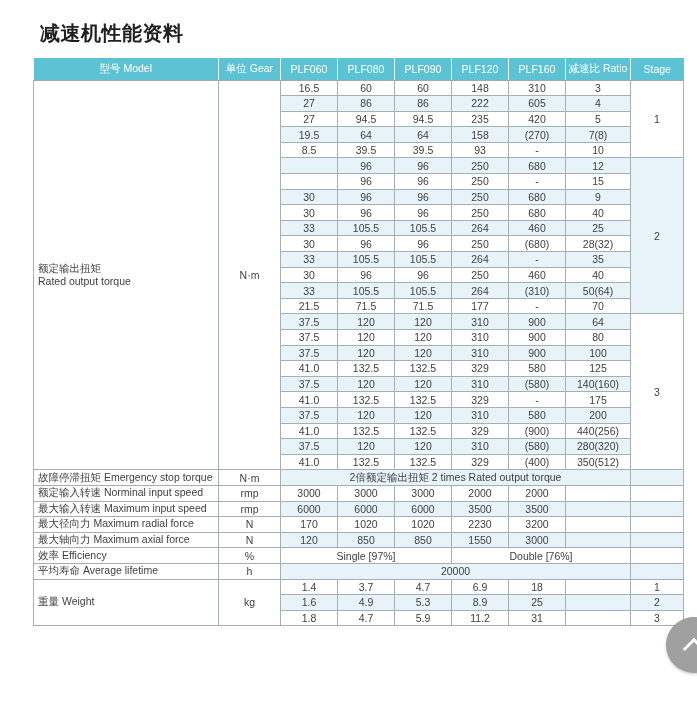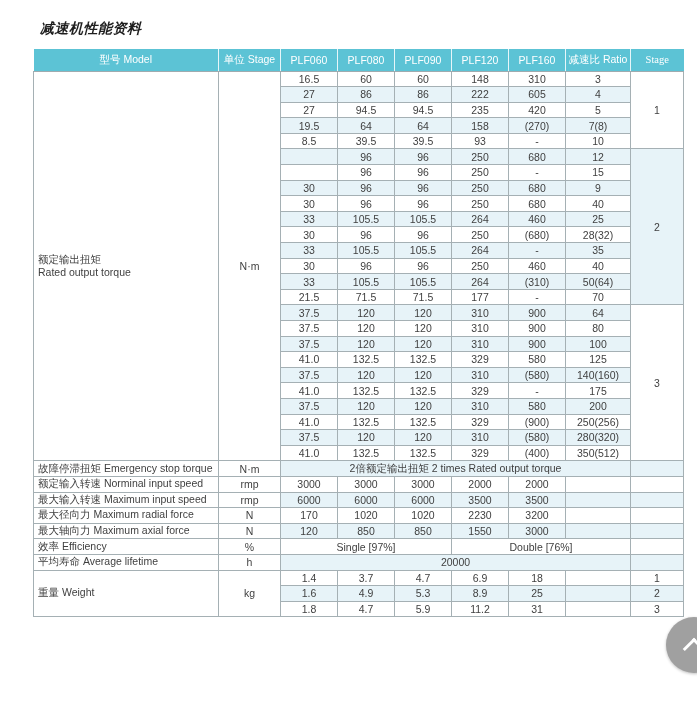--- a/index.html
+++ b/index.html
@@ -2,35 +2,35 @@
 <html><head>
 <meta charset="utf-8">
 <style>
   * { box-sizing: border-box; }
   html,body { margin:0; padding:0; background:#ffffff; }
   .page {
     position:relative; width:697px; height:702px; overflow:hidden;
     background:#ffffff; font-family:"Liberation Sans","DejaVu Sans",sans-serif;
   }
   .titles { padding:20px 0 0 40px; }
-  .title-zh { font-size:14px; font-weight:bold; color:#1f1f1f; letter-spacing:0.5px;font-style:italic; }
+  .title-zh { font-size:20px; font-weight:bold; color:#1f1f1f; letter-spacing:0.5px; }
   .title-en { font-size:12px; color:#3a3a3a; margin-top:5px; }
 
   table.perf {
     border-collapse:collapse; table-layout:fixed;
     width:650px; margin:11px 0 0 33px;
     font-size:10.5px; color:#3f3f3f;
   }
   table.perf th {
     background:#5cc3d5; color:#ffffff; font-weight:normal;
     height:22px; font-size:10.5px; padding:0 1px;
     border-right:1px solid rgba(255,255,255,0.85);
     border-bottom:1px solid #9fabaf;
   }
-  table.perf th:last-child { border-right:none;font-family:Liberation Serif, serif; }
+  table.perf th:last-child { border-right:none; }
   table.perf td {
     border:1px solid #a5b0b4; background:#ffffff;
     height:15.6px; padding:0 2px; text-align:center;
     overflow:hidden; white-space:nowrap;
   }
   table.perf td.alt { background:#e7f3f8; }
   table.perf td.left { text-align:left; padding-left:4px; }
   table.perf td.label { background:#ffffff; }
   .two-line div { line-height:13px; }
 
@@ -62,21 +62,21 @@
         <col style="width:57px">
         <col style="width:57px">
       <col style="width:57px">
         <col style="width:57px">
       <col style="width:65px">
         <col style="width:53px">
     </colgroup>
     <thead>
       <tr id="thead-row">
           <th>型号 Model</th>
-          <th>单位 Stage</th>
+          <th>单位 Gear</th>
           <th>PLF060</th>
           <th>PLF080</th>
           <th>PLF090</th>
           <th>PLF120</th>
           <th>PLF160</th>
           <th>减速比 Ratio</th>
           <th>Stage</th>
         </tr>
     </thead>
     <tbody id="tbody">
@@ -263,21 +263,21 @@
           <td class="val alt">310</td>
           <td class="val alt">580</td>
           <td class="val alt">200</td>
         </tr>
         <tr>
           <td class="val">41.0</td>
           <td class="val">132.5</td>
           <td class="val">132.5</td>
           <td class="val">329</td>
           <td class="val">(900)</td>
-          <td class="val">250(256)</td>
+          <td class="val">440(256)</td>
         </tr>
         <tr>
           <td class="val alt">37.5</td>
           <td class="val alt">120</td>
           <td class="val alt">120</td>
           <td class="val alt">310</td>
           <td class="val alt">(580)</td>
           <td class="val alt">280(320)</td>
         </tr>
         <tr>

